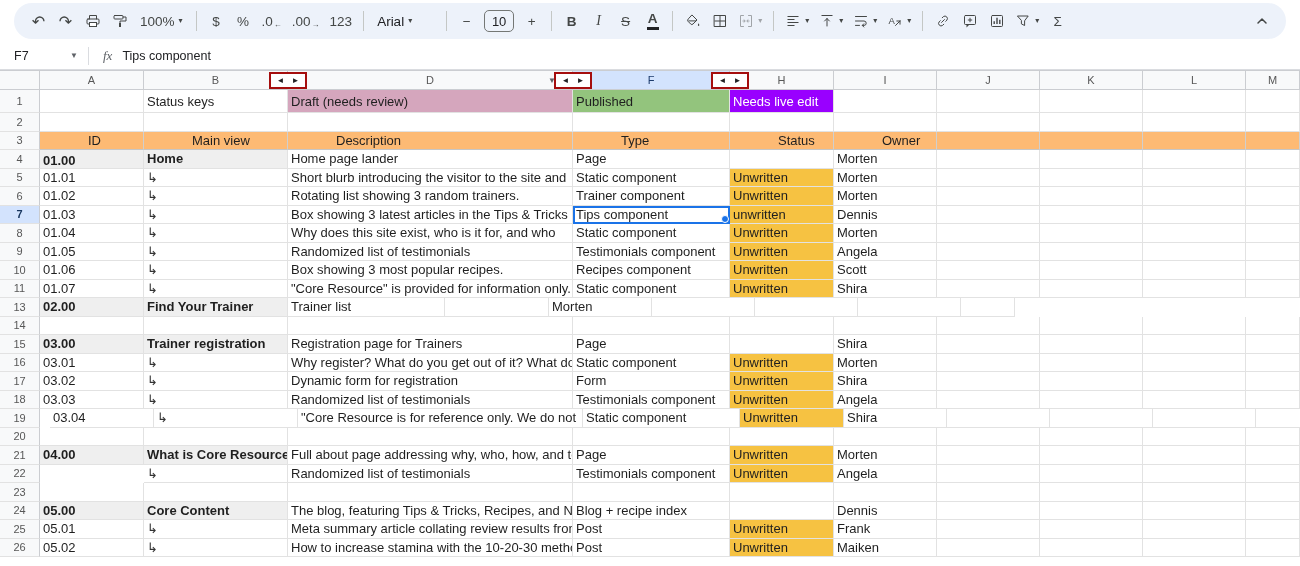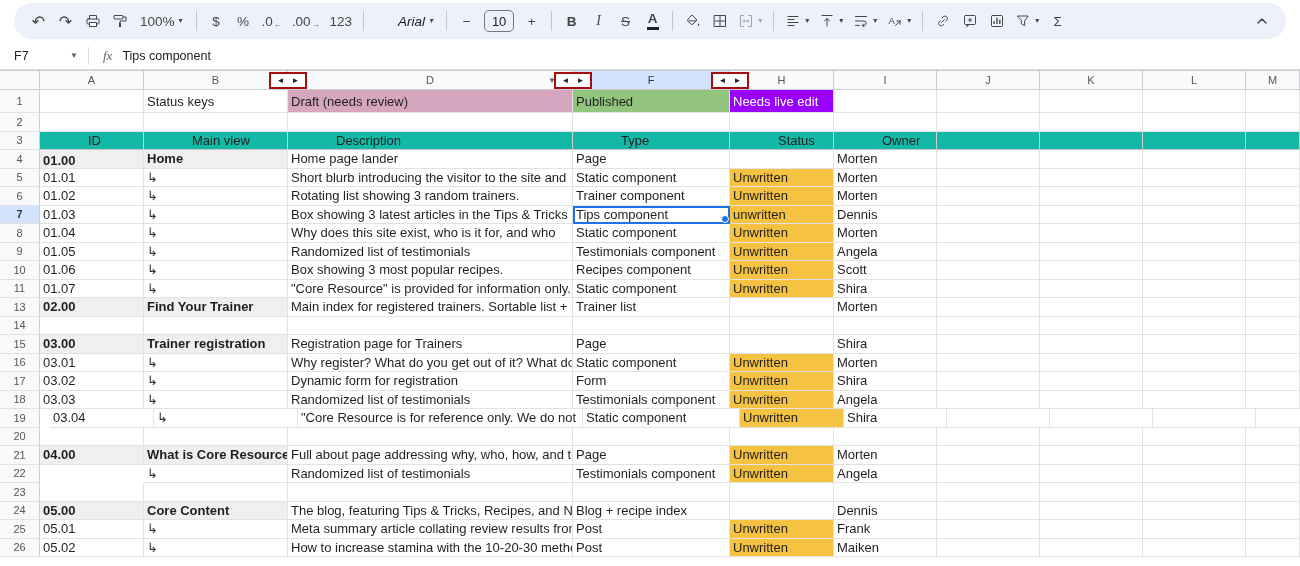--- a/index.html
+++ b/index.html
@@ -28,21 +28,21 @@
     width:30px; height:22px; border:1px solid #747775; border-radius:5px;
     display:flex; align-items:center; justify-content:center;
     font-size:13px; color:#202124; margin:0 3px; background:transparent;
   }
   .lbl-b { font-weight:bold; }
   .lbl-i { font-style:italic; font-family:"Liberation Serif", serif; font-size:14px; }
   .lbl-s { text-decoration:line-through; }
   .lbl-u { border-bottom:3px solid #202124; line-height:1.05; font-weight:bold; padding:0 1px; }
   .lbl-sub { font-size:8px; margin-top:7px; margin-left:1px; }
   .t-spacer { flex:1; }
-  .fontname { font-size:13.5px; color:#202124; padding:0 6px; min-width:68px; justify-content:flex-end;font-style:italic; }
+  .fontname { font-size:13.5px; color:#202124; padding:0 6px; min-width:68px; justify-content:flex-start; }
   .zoomlbl { min-width:46px; justify-content:space-between; padding:0 6px;}
   
   .fbar { height:28px; border-bottom:1px solid #dadce0; display:flex; align-items:center; background:#fff; }
   .namebox { width:88px; padding-left:14px; display:flex; align-items:center; justify-content:space-between; font-size:12.5px; color:#202124; }
   .namebox .tb-caret{ margin-right:10px; color:#5f6368;}
   .fdiv { width:1px; height:18px; background:#dadce0; }
   .fxicon { font-style:italic; font-family:"Liberation Serif", serif; color:#5f6368; font-size:13px; margin:0 10px 0 14px; }
   .fvalue { font-size:12.5px; color:#202124; }
   
   .grid { position:relative; width:1300px; height:496px; font-size:13px; color:#1f1f1f; }
@@ -66,21 +66,21 @@
     width:40px; flex:none; background:#f8f9fa; border-right:1px solid #cbcdd1;
     border-bottom:1px solid #e2e2e2; display:flex; align-items:center; justify-content:center;
     font-size:11px; color:#575757;
   }
   .rn.selnum { background:#d3e3fd; color:#17355e; font-weight:bold; }
   .cell {
     flex:none; border-right:1px solid #e2e2e2; border-bottom:1px solid #e2e2e2;
     padding:0 3px; white-space:nowrap; overflow:hidden;
     display:flex; align-items:center; position:relative; background:#fff;
   }
-  .rhdr-cell { background:#14b8a6; border-right-color:#cfcfcf; border-bottom-color:#c6c6c6;padding-left:48px; }
+  .rhdr-cell { background:#fdba74; border-right-color:#cfcfcf; border-bottom-color:#c6c6c6;padding-left:48px; }
   .secbg { background:#efefef; }
   .bold { font-weight:bold; }
   .ystatus { background:#f6c242; }
   .selcell { outline:2px solid #1a73e8; outline-offset:-2px; z-index:3; }
   .selcell::after {
     content:""; position:absolute; right:0; bottom:0; width:6px; height:6px;
     background:#1a73e8; border-radius:50%; border:1px solid #fff;
   }
   .arrowglyph { color:#333; }
 </style>
@@ -590,23 +590,20 @@
       <div class="cell" style="width: 54px;"></div>
     </div>
     <div class="row">
       <div class="rn">13</div>
       <div class="cell bold secbg" style="width: 104px;">
         <span>02.00</span>
       </div>
       <div class="cell bold secbg" style="width: 144px;">
         <span>Find Your Trainer</span>
       </div>
-      <div class="cell" style="width: 285px;">
-        <span>Main index for registered trainers. Sortable list +</span>
-      </div>
       <div class="cell" style="width: 157px;">
         <span>Trainer list</span>
       </div>
       <div class="cell" style="width: 104px;"></div>
       <div class="cell" style="width: 103px;">
         <span>Morten</span>
       </div>
       <div class="cell" style="width: 103px;"></div>
       <div class="cell" style="width: 103px;"></div>
       <div class="cell" style="width: 103px;"></div>

